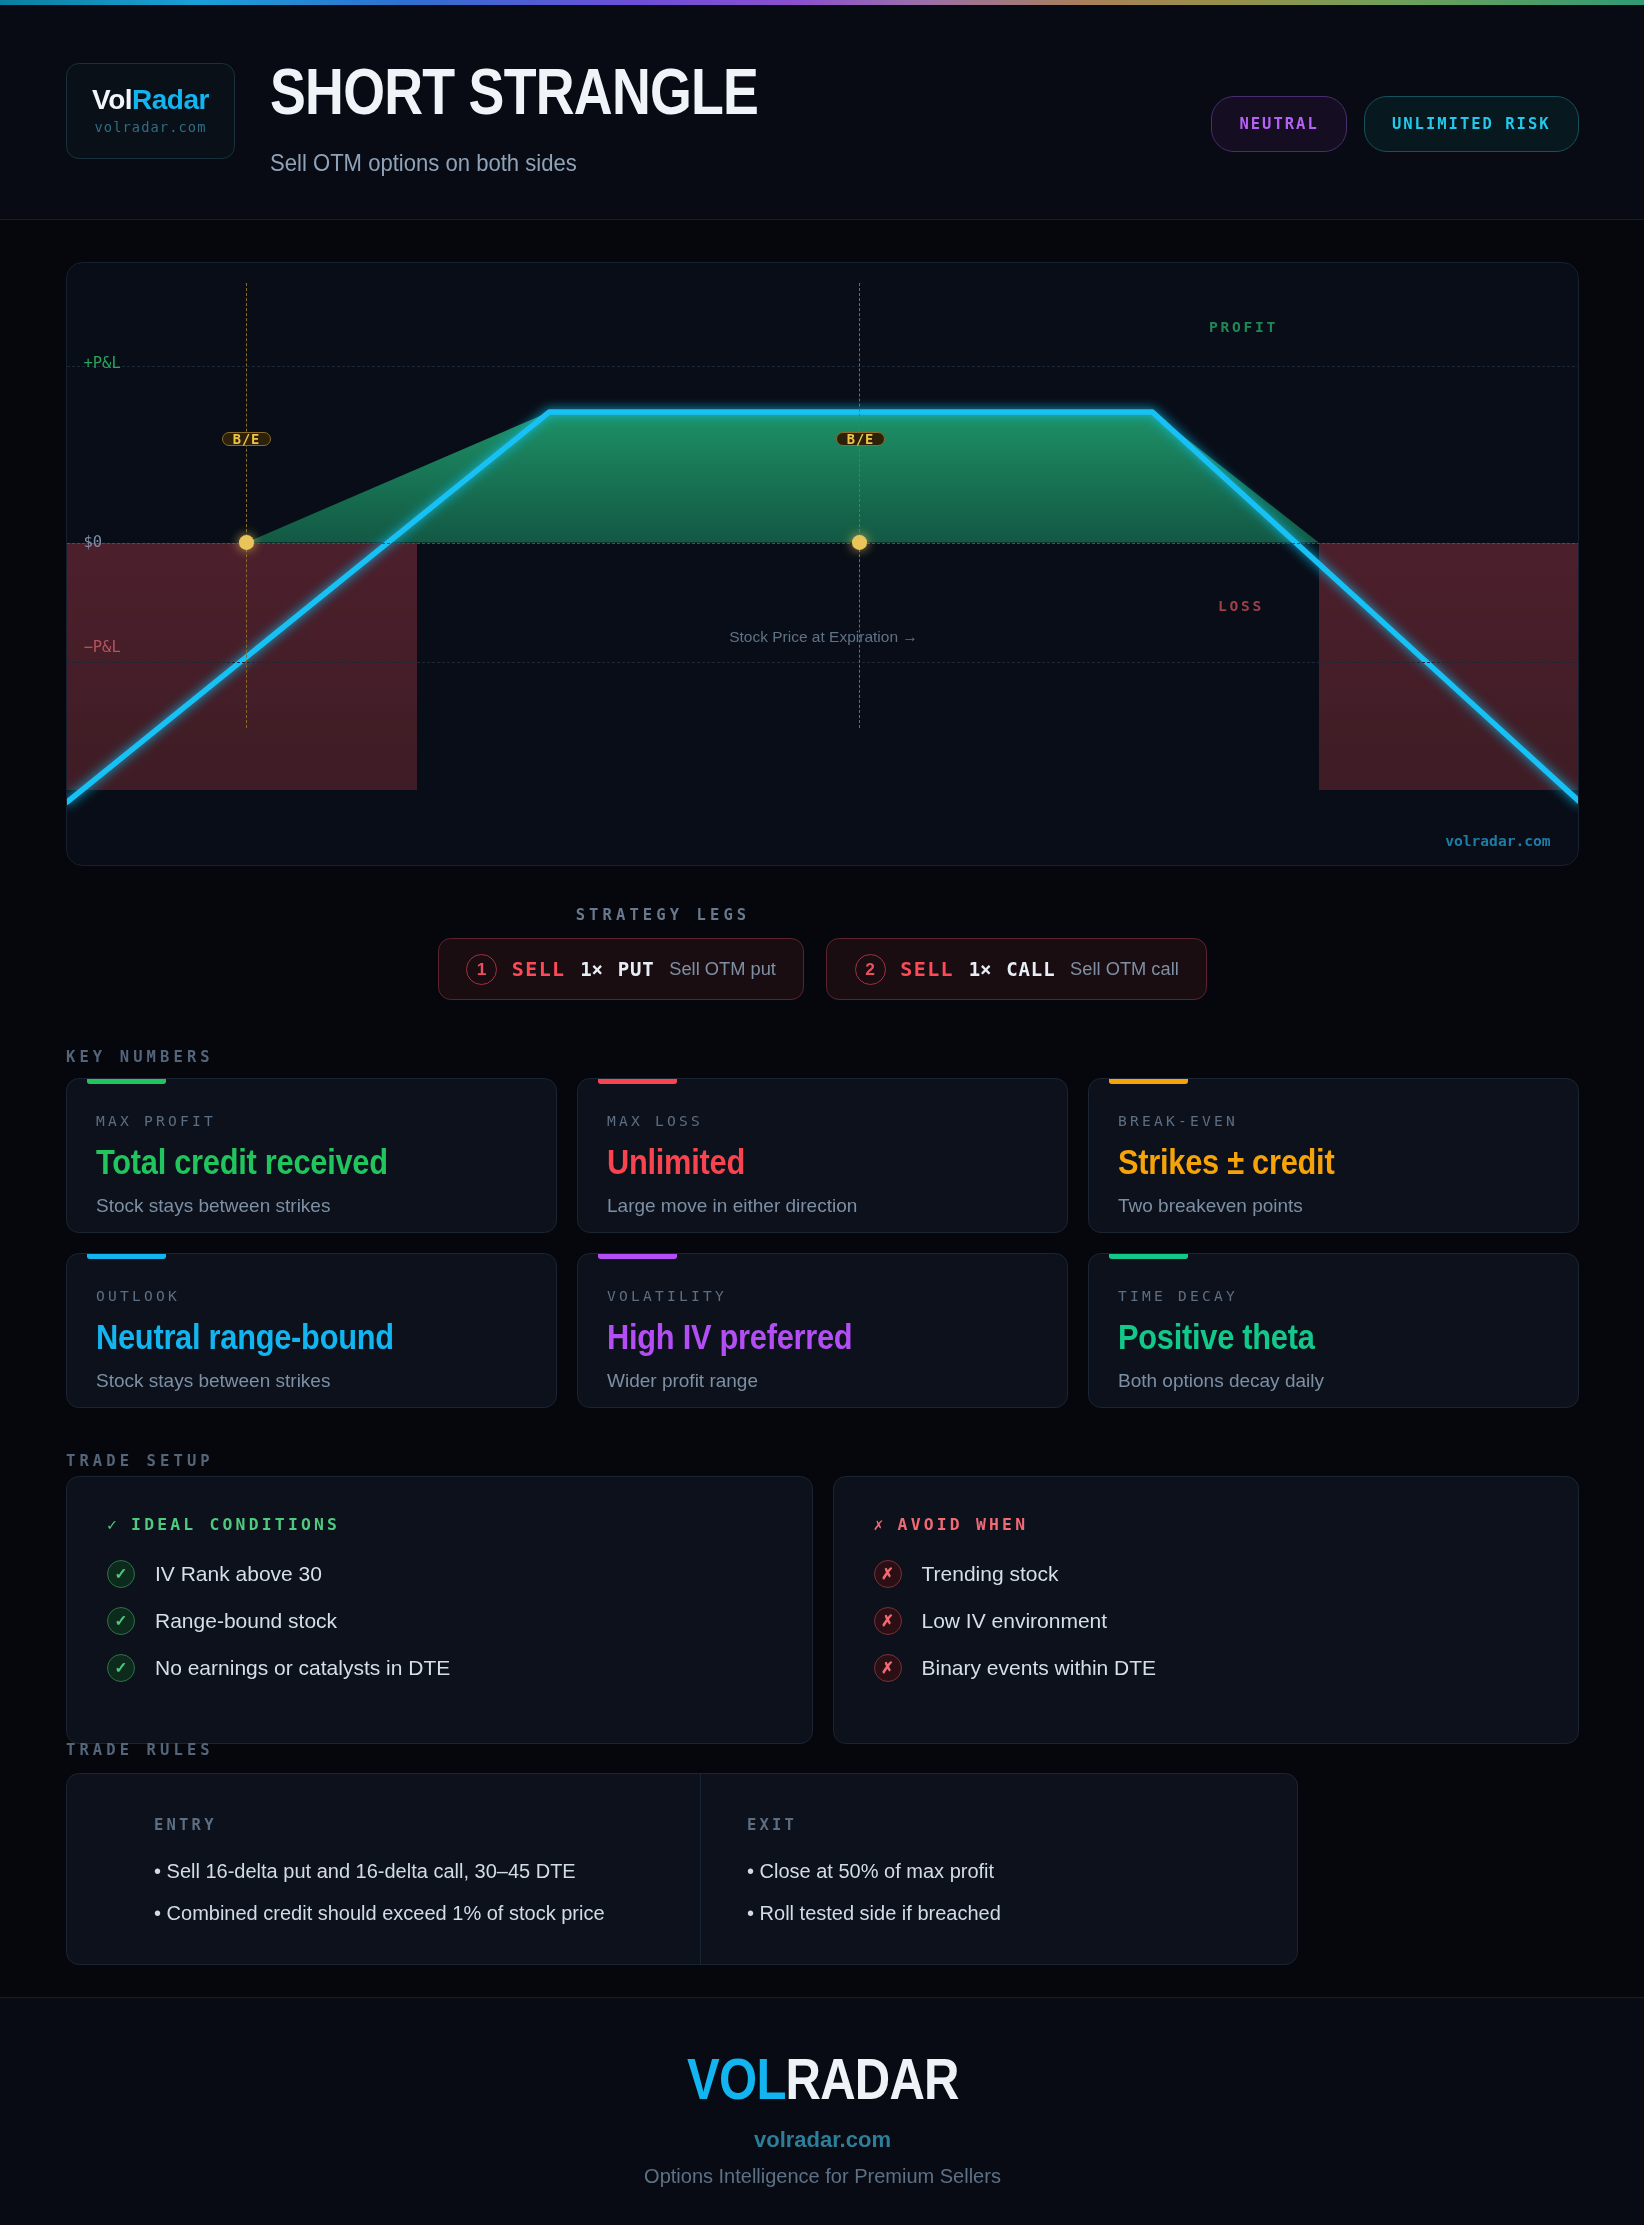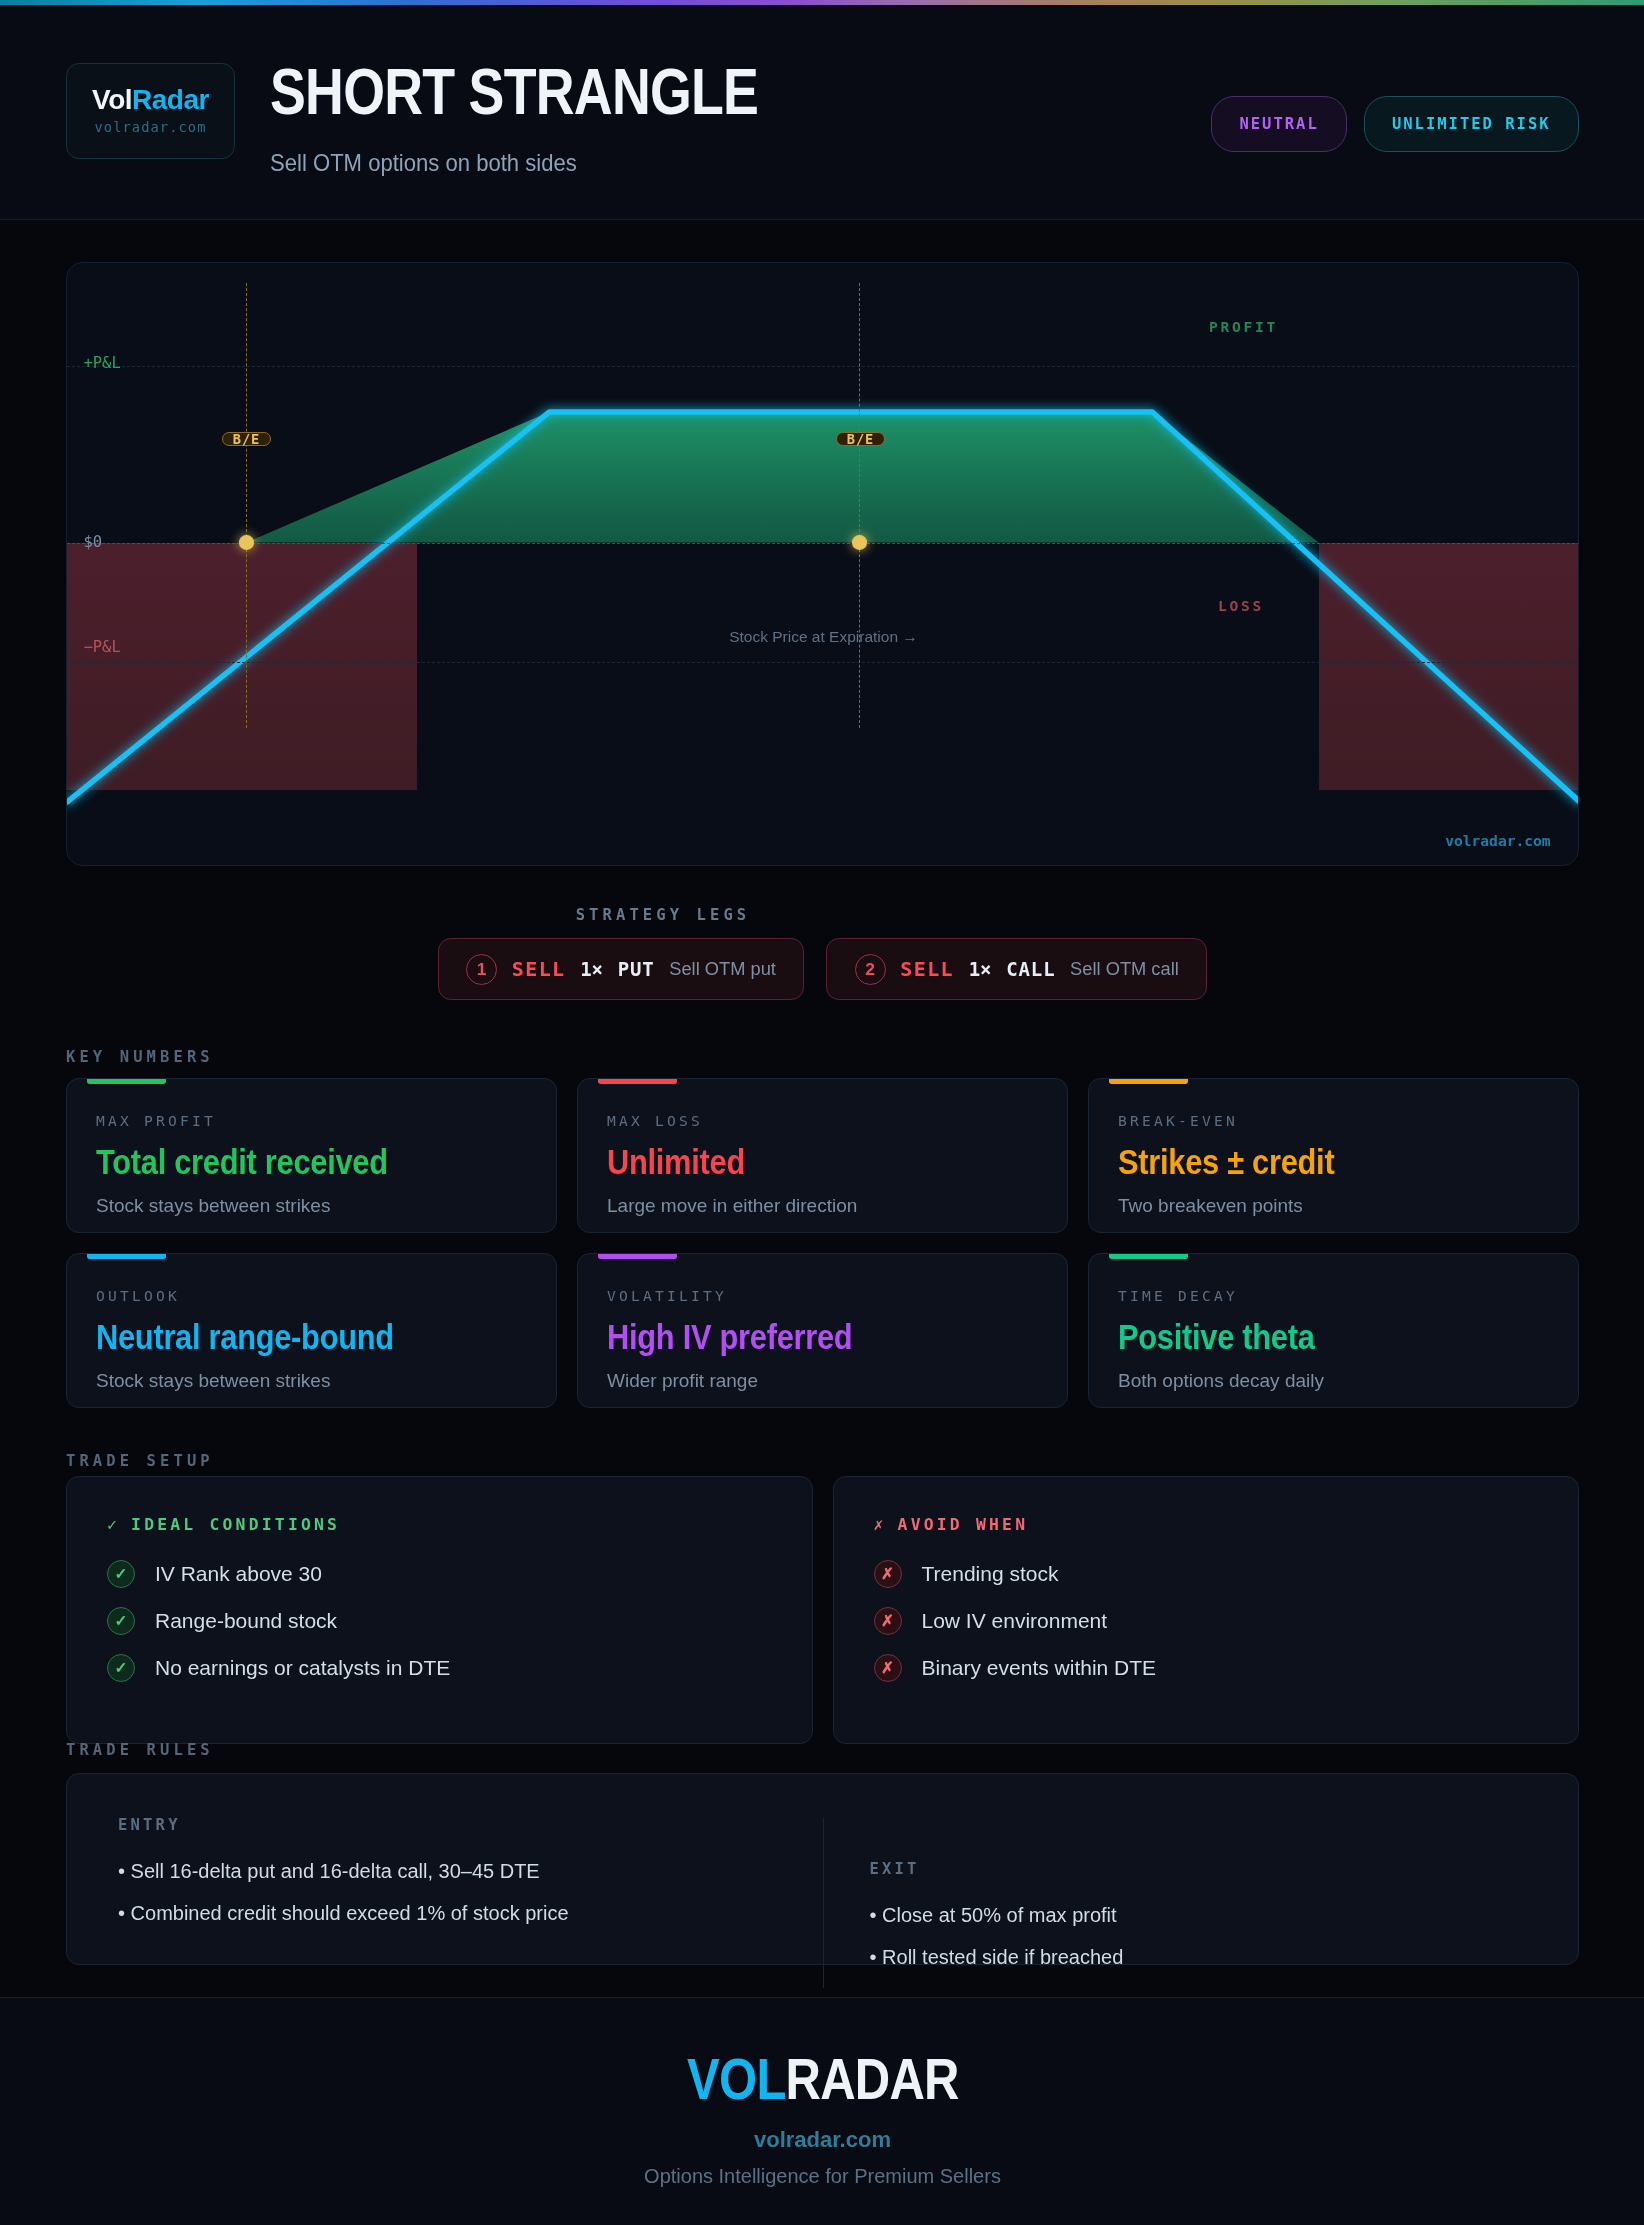--- a/index.html
+++ b/index.html
@@ -136,26 +136,26 @@
     width:28px; height:28px; border-radius:50%;
     display:flex; align-items:center; justify-content:center;
     font-size:15.5px; font-weight:bold; flex:none;
   }
   .chk.good { background:#0d2b1c; border:0.9px solid #2f6f47; color:#4ec97e; }
   .chk.bad  { background:#2b0f14; border:0.9px solid #7a3038; color:#f06a74; }
   .chk-text { font-size:21px; color:#d6dfe9; }
   
   .rules-title { left:66px; top:1741px; }
   .rules-card {
-    position:absolute; left:66px; top:1773px; width:1513px; height:192px;
+    position:absolute; left:66px; top:1773px; width:1232px; height:192px;
     border-radius:12.8px; background:#0c111c; border:0.9px solid #1b2433;
-    display:grid; grid-template-columns:1fr 1fr;
+    display:grid; grid-template-columns:1fr 1fr;padding-left:36px;
   }
   .rules-col { padding:42px 46px 0 51px; }
-  .rules-col + .rules-col { border-left:0.9px solid #1b2433; padding-left:46px;margin-top:44px; }
+  .rules-col + .rules-col { border-left:0.9px solid #1b2433; padding-left:46px; }
   .rules-head { font-size:15.5px; font-weight:bold; letter-spacing:3.2px; color:#5d6e82; margin-bottom:25.6px; font-family:"DejaVu Sans Mono", monospace; }
   .rule-item { font-size:20px; color:#d2dce7; margin-bottom:19px; }
   
   .footer {
     position:absolute; left:0; top:1997px; width:1645px; height:228px;
     background:#080b13; border-top:0.9px solid #161d2b;
     display:flex; flex-direction:column; align-items:center; padding-top:48px;
   }
   .f-logo { font-size:57px; font-weight:bold; letter-spacing:-0.9px; transform:scaleX(0.86); }
   .f-logo .a { color:#12b5f0; }

